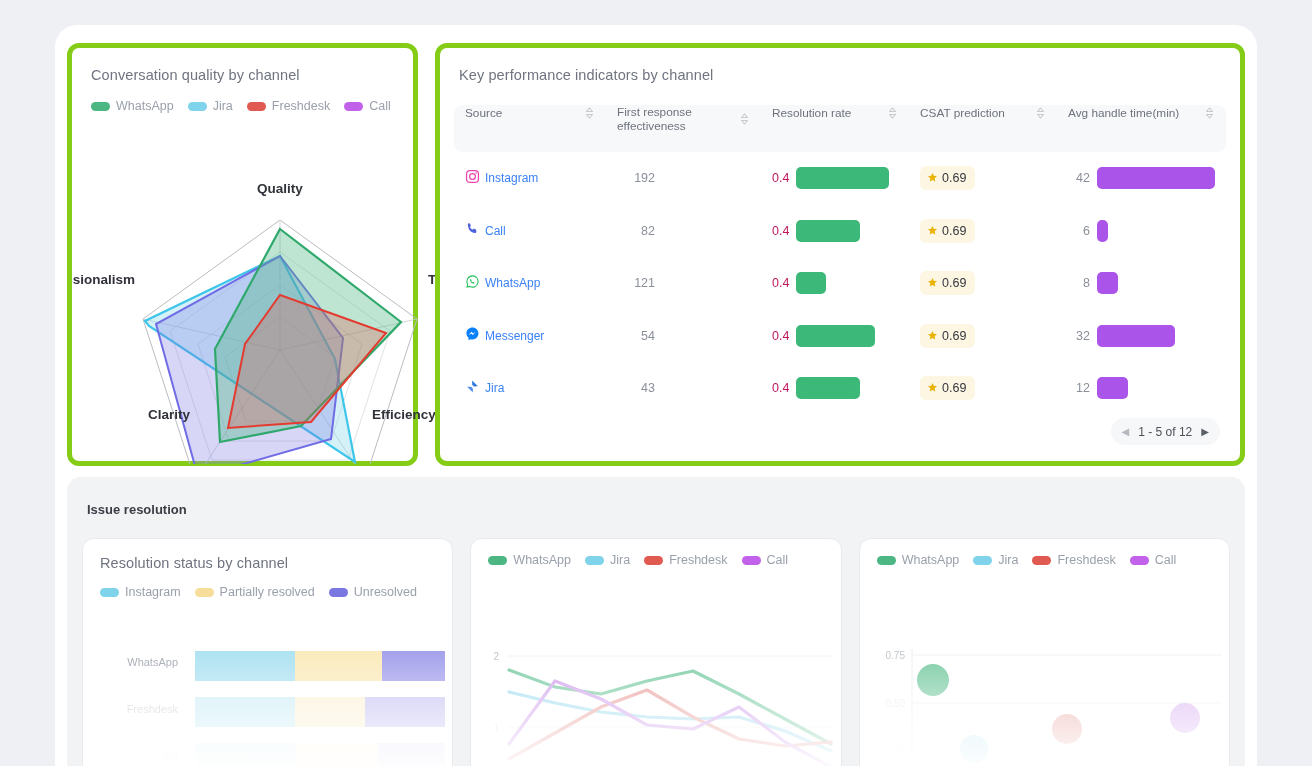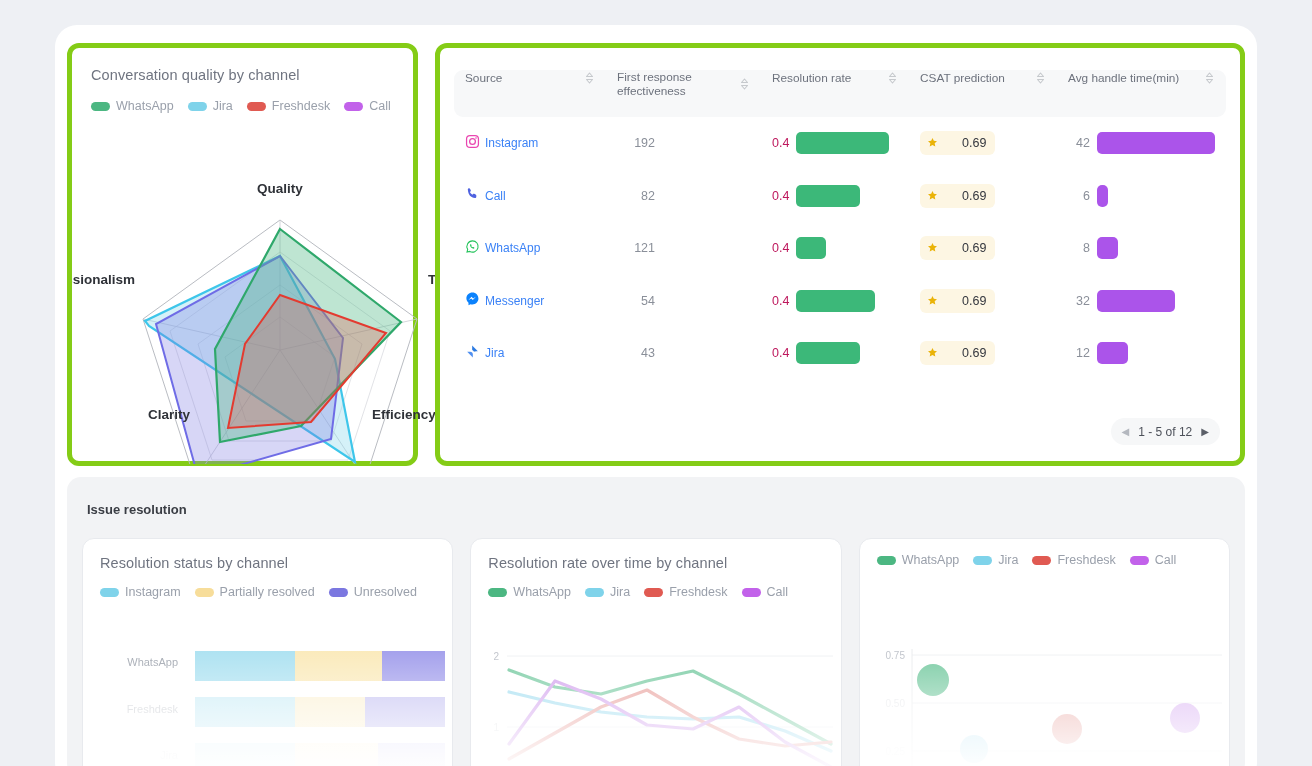--- a/index.html
+++ b/index.html
@@ -58,21 +58,21 @@
   .td { display: flex; align-items: center; padding: 0 11px; }
   .src { display: flex; align-items: center; gap: 5px; }
   .src-name { font-size: 12px; color: #3b82f6; }
   .num { font-size: 12.5px; color: #8a8f99; width: 38px; text-align: right; }
   .val { font-size: 12.5px; color: #be185d; margin-right: 7px; }
   .bar { height: 22px; border-radius: 5px; }
   .bar-green { background: #3cb879; }
   .bar-purple { background: #ab54ea; }
   .csat { display: flex; align-items: center; gap: 4px; background: #fdf6e3;
           border-radius: 6px; padding: 3px 9px 3px 7px; }
-  .csat-val { font-size: 12.5px; color: #34373e; margin-left: 20px; }
+  .csat-val { font-size: 12.5px; color: #34373e; }
 
   .pager {
     position: absolute; right: 20px; bottom: 16px;
     display: flex; align-items: center; gap: 9px;
     background: #f6f7f8; border-radius: 16px; height: 27px; padding: 0 11px;
   }
   .pager-txt { font-size: 12px; color: #4d515a; }
   .pg-arrow { color: #b4b8bf; font-size: 10px; line-height: 1; }
 
   
@@ -150,20 +150,21 @@
           <text class="ax" x="208" y="19" text-anchor="middle" font-size="13.5" font-weight="bold" fill="#2f3238">Quality</text>
           <text class="ax" x="356" y="110" text-anchor="start" font-size="13.5" font-weight="bold" fill="#2f3238">Timeliness</text>
           <text class="ax" x="300" y="245" text-anchor="start" font-size="13.5" font-weight="bold" fill="#2f3238">Efficiency</text>
           <text class="ax" x="118" y="245" text-anchor="end" font-size="13.5" font-weight="bold" fill="#2f3238">Clarity</text>
           <text class="ax" x="63" y="110" text-anchor="end" font-size="13.5" font-weight="bold" fill="#2f3238">Professionalism</text>
         </svg>
       </div>
     </div>
 
     <div class="card kpi-card">
+      <div class="card-title">Key performance indicators by channel</div>
 
       <div class="table">
         <div class="thead">
           <div class="th c1">
             <span class="th-label">Source</span>
             <span class="sort-ic">
               <svg width="11" height="16" viewBox="0 0 11 16">
                   <path d="M5.5 3 L8.5 6.5 H2.5 Z" fill="none" stroke="#b6babf" stroke-width="1.1" stroke-linejoin="round"></path>
                   <path d="M5.5 13 L8.5 9.5 H2.5 Z" fill="none" stroke="#b6babf" stroke-width="1.1" stroke-linejoin="round"></path>
                 </svg>
@@ -431,21 +432,20 @@
               <rect x="112" y="150" width="56" height="30" fill="#a5dff0"></rect>
               <rect x="168" y="150" width="75" height="30" fill="#fae8b4"></rect>
               <rect x="243" y="150" width="119" height="30" fill="#9a96ea"></rect>
             </g>
           </svg>
         </div>
         <div class="fade-mask"></div>
       </div>
 
       <div class="sub-card">
-        <div class="card-title" style="padding:16px 0 0 17px">Resolution rate over time by channel</div>
         <div class="legend" style="padding:14px 0 0 17px">
           <div class="legend-item">
             <span class="legend-swatch" style="background:#4cb782"></span>
             <span class="legend-label">WhatsApp</span>
           </div>
           <div class="legend-item">
             <span class="legend-swatch" style="background:#7fd3ea"></span>
             <span class="legend-label">Jira</span>
           </div>
           <div class="legend-item">

